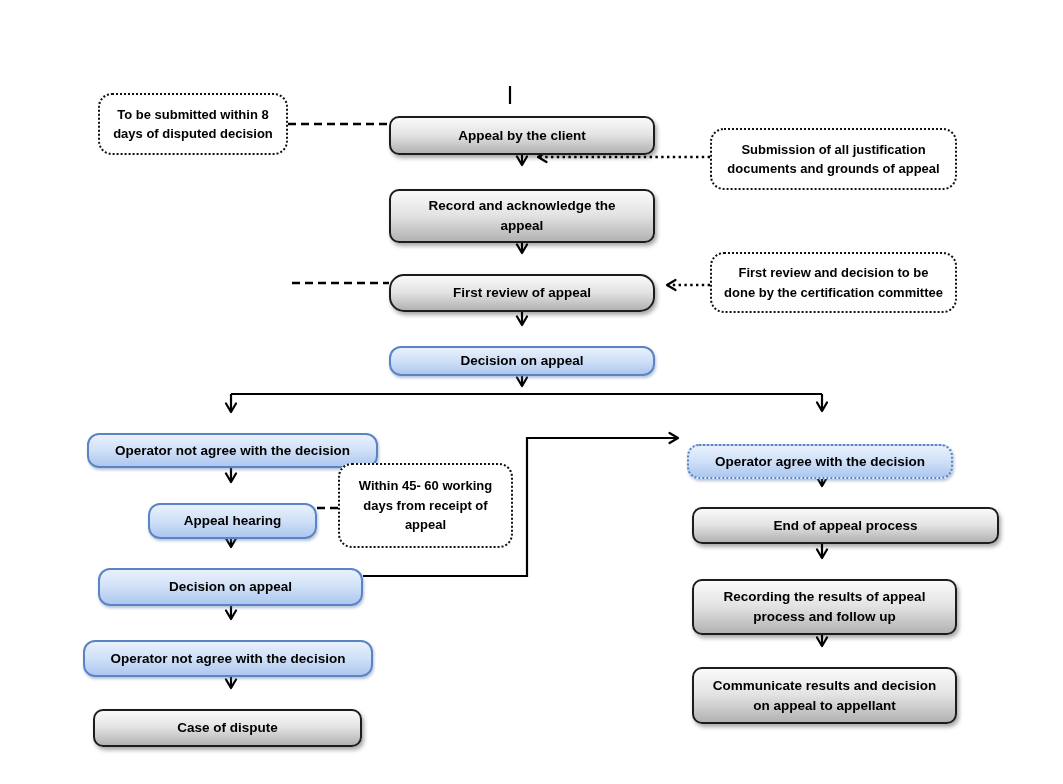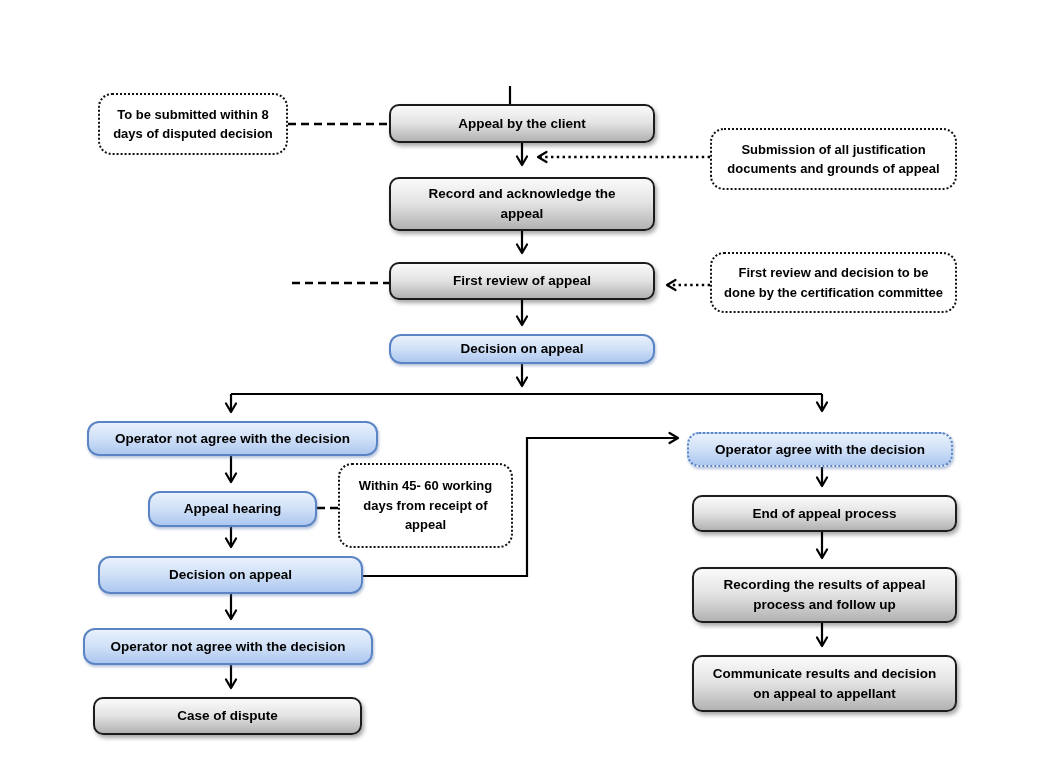--- a/index.html
+++ b/index.html
@@ -34,20 +34,21 @@
     align-items: center;
     justify-content: center;
     text-align: center;
     font-weight: bold;
     font-size: 13.5px;
     line-height: 1.45;
     color: #000;
     white-space: pre-line;
     padding: 1px 8px;
     box-sizing: border-box;
+    margin-top: 12px;
   }
   .node.gray {
     background: linear-gradient(180deg,
       var(--gray-box-top, #fafafa) 0%,
       var(--gray-box-mid, #e3e3e3) 48%,
       var(--gray-box-bottom, #b4b4b4) 100%);
     border: 2px solid var(--gray-box-border, #1c1c1c);
     border-radius: 10px;
     box-shadow: 2px 3px 4px rgba(0,0,0,0.35);
   }
@@ -115,37 +116,37 @@
 
     <path class="dot" d="M710,157 H538" marker-end="url(#arr)"></path>
     <path class="dot" d="M710,285 H667" marker-end="url(#arr)"></path>
   </svg>
 
   <div class="node gray" style="left:389px; top:104px; width:266px; height:39px;">Appeal by the client</div>
 
   <div class="node gray" style="left:389px; top:177px; width:266px; height:54px;">Record and acknowledge the
 appeal</div>
 
-  <div class="node gray" style="left:389px; top:262px; width:266px; height:38px;">First review of appeal</div>
+  <div class="node gray" style="left:389px; top:262px; width:266px; height:38px;border-radius:15px;">First review of appeal</div>
 
   <div class="node blue" style="left:389px; top:334px; width:266px; height:30px;">Decision on appeal</div>
 
   <div class="node blue" style="left:87px; top:421px; width:291px; height:35px;">Operator not agree with the decision</div>
 
   <div class="node blue" style="left:148px; top:491px; width:169px; height:36px;">Appeal hearing</div>
 
   <div class="node blue" style="left:98px; top:556px; width:265px; height:38px;">Decision on appeal</div>
 
   <div class="node blue" style="left:83px; top:628px; width:290px; height:37px;">Operator not agree with the decision</div>
 
   <div class="node gray" style="left:93px; top:697px; width:269px; height:38px;">Case of dispute</div>
 
   <div class="node blue dotted" style="left:687px; top:432px; width:266px; height:35px;">Operator agree with the decision</div>
 
-  <div class="node gray" style="left:692px; top:495px; width:265px; height:37px;">End of appeal process</div>
+  <div class="node gray" style="left:692px; top:495px; width:307px; height:37px;">End of appeal process</div>
 
   <div class="node gray" style="left:692px; top:567px; width:265px; height:56px;">Recording the results of appeal
 process and follow up</div>
 
   <div class="node gray" style="left:692px; top:655px; width:265px; height:57px;">Communicate results and decision
 on appeal to appellant</div>
 
   <div class="note" style="left:98px; top:93px; width:190px; height:62px;">To be submitted within 8
 days of disputed decision</div>
 

